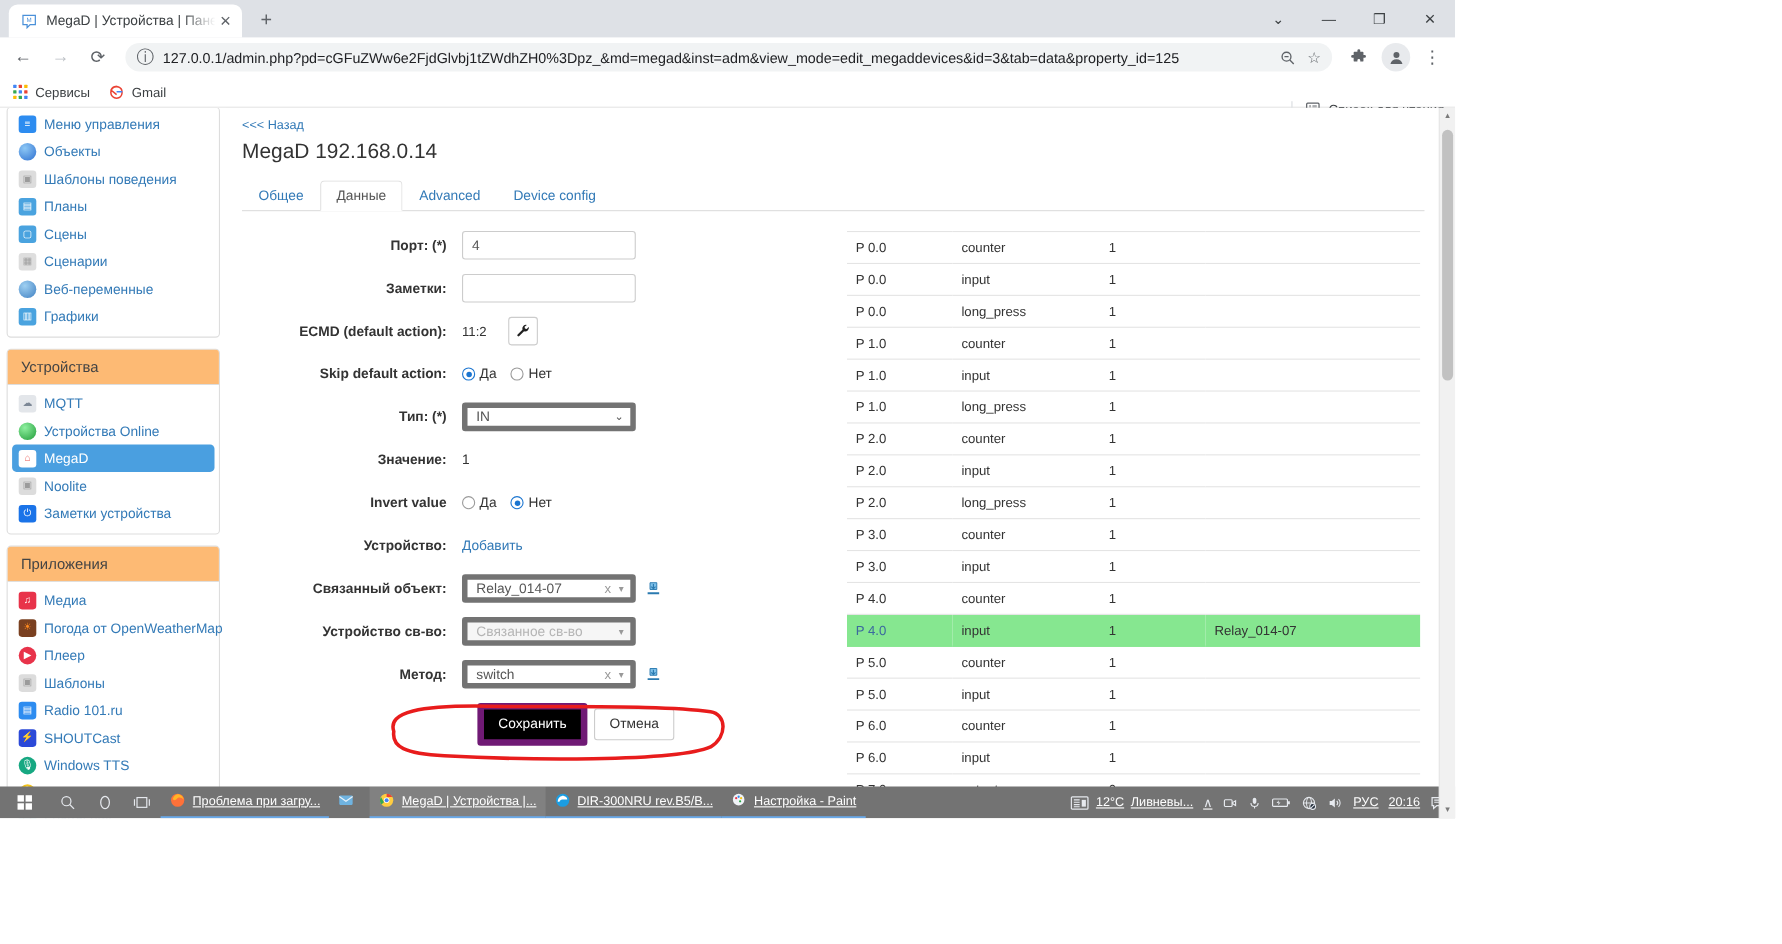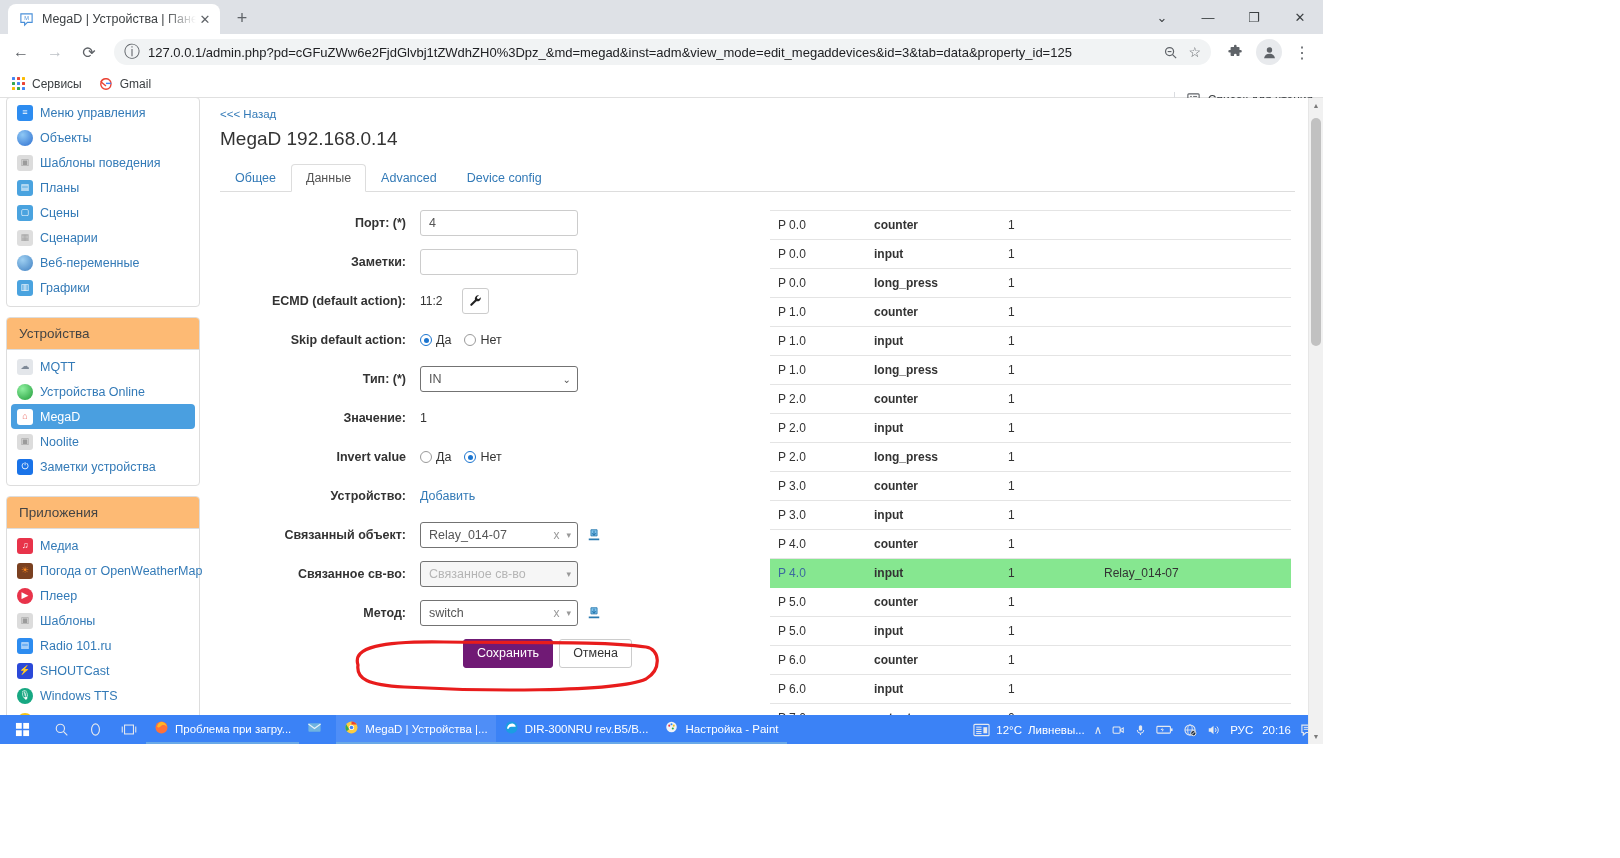--- a/index.html
+++ b/index.html
@@ -292,70 +292,70 @@
     display: inline-block; position: relative; flex: 0 0 12px;
   }
   .radio.on { border-color: #1b75d0; }
   .radio.on::after {
     content: ""; position: absolute; left: 2.5px; top: 2.5px;
     width: 5px; height: 5px; border-radius: 50%; background: #1b75d0;
   }
   .radio-lbl { margin-right: 9px; }
   .selectbox {
     width: 158px; height: 26px;
-    border: 1px solid #737373; border-radius: 3px;
+    border: 5px solid #737373; border-radius: 3px;
     background: #fff;
     display: flex; align-items: center;
     padding: 0 6px 0 8px;
     font-size: 12.5px; color: #555;
   }
   .selectbox .sv { flex: 1 1 auto; }
   .selectbox .caret { color: #555; font-size: 10px; }
   .s2 { position: relative; }
   .s2 .s2x { color: #999; font-size: 12px; margin-right: 7px; }
   .s2 .s2caret { color: #999; font-size: 9px; }
   .s2.disabled { background: #f6f6f6; }
   .s2.disabled .sv { color: #b5b5b5; }
   .link { color: #337ab7; font-size: 12.5px; }
   .ext-icon { margin-left: 9px; display: flex; align-items: center; }
   .btn-row { display: flex; align-items: center; margin-left: 200px; padding-left: 14px; gap: 6px; margin-top: 4px; }
   .btn {
     font-size: 12.5px; padding: 7px 13px; border-radius: 3px; line-height: 1;
   }
-  .btn-primary { background: #701a75; color: #fff; border: 1px solid #701a75; margin-left: 29px; }
+  .btn-primary { background: #000000; color: #fff; border: 6px solid #701a75; }
   .btn-default { background: #fff; color: #333; border: 1px solid #ccc; }
 
   
   .annot { position: absolute; pointer-events: none; }
 
   
   .tablewrap { flex: 1 1 auto; padding-left: 10px; }
   table.ptable { border-collapse: collapse; width: 521px; font-size: 12px; }
   table.ptable td {
     padding: 7px 8px;
     border-bottom: 1px solid #e4e4e4;
     color: #333;
     height: 29px;
     vertical-align: middle;
   }
   table.ptable tr:first-child td { border-top: 1px solid #e4e4e4; }
   td.c-port { width: 96px; color: #6b9bd2; padding-left: 20px; }
-  td.c-kind { width: 134px; font-weight: bold; }
+  td.c-kind { width: 134px; }
   td.c-val  { width: 96px; }
   td.c-obj  { }
   tr.hl td { background: #86e790; border-bottom-color: #86e790; }
   tr.hl td.c-port { color: #3c6a9e; }
 
   
   .taskbar {
     position: absolute; left: 0; bottom: 0;
     width: 1323px; height: 29px;
-    background: #3b82f6;
+    background: #737373;
     display: flex; align-items: center;
-    color: #fff; font-size: 11.5px;
+    color: #fff; font-size: 11.5px; text-decoration: underline;
   }
   .tb-start { width: 44px; height: 29px; display: flex; align-items: center; justify-content: center; }
   .tb-ico   { width: 34px; height: 29px; display: flex; align-items: center; justify-content: center; color: #e6e9ee; }
   .tb-task {
     height: 29px; display: flex; align-items: center; gap: 6px;
     padding: 0 8px; max-width: 170px; position: relative;
     border-bottom: 2px solid transparent;
   }
   .tb-task .t-lbl { white-space: nowrap; overflow: hidden; text-overflow: ellipsis; }
   .tb-task.a { background: rgba(255,255,255,.10); }
@@ -687,21 +687,21 @@
                 <svg width="14" height="14" viewBox="0 0 16 16">
                     <path d="M2 12h12v2H2z" fill="#2a7ab0"></path>
                     <path d="M4.5 2h7v7h-7z" fill="#7fc1ea" stroke="#2a7ab0" stroke-width="1"></path>
                     <path d="M8 3.2v5M5.8 6l2.2 2.2L10.2 6" stroke="#2a7ab0" stroke-width="1.2" fill="none"></path>
                   </svg>
               </span>
             </div>
           </div>
 
           <div class="frow">
-            <div class="flabel">Связанное св-во:</div>
+            <div class="flabel">Устройство св-во:</div>
             <div class="fctl">
               <div class="selectbox s2 disabled">
                 <span class="sv">Связанное св-во</span>
                 <span class="s2caret">▾</span>
               </div>
             </div>
           </div>
 
           <div class="frow">
             <div class="flabel">Метод:</div>

